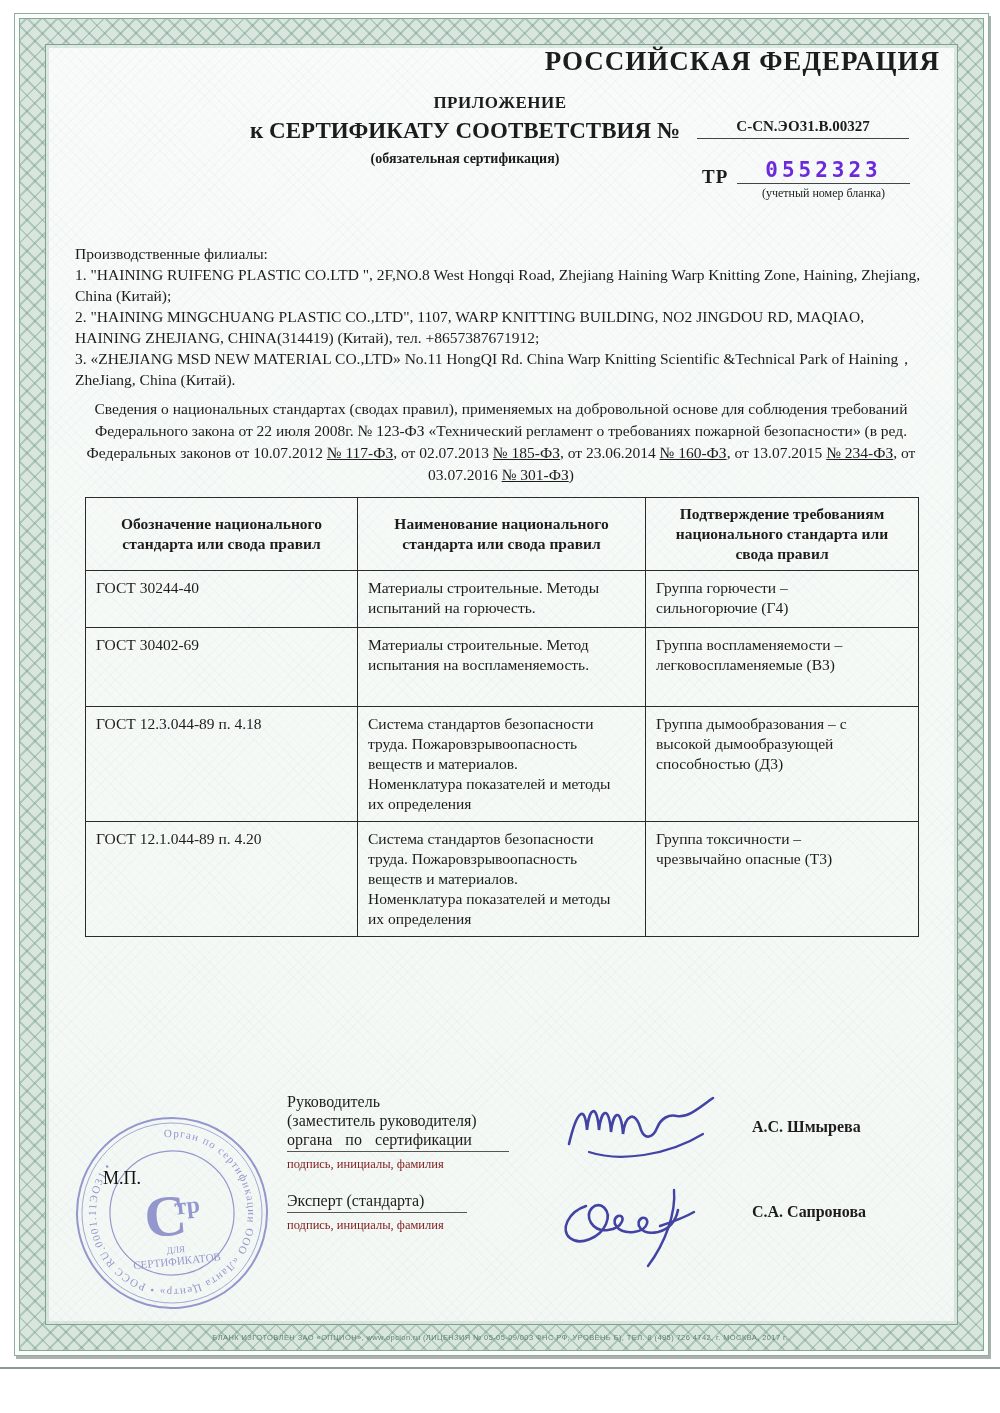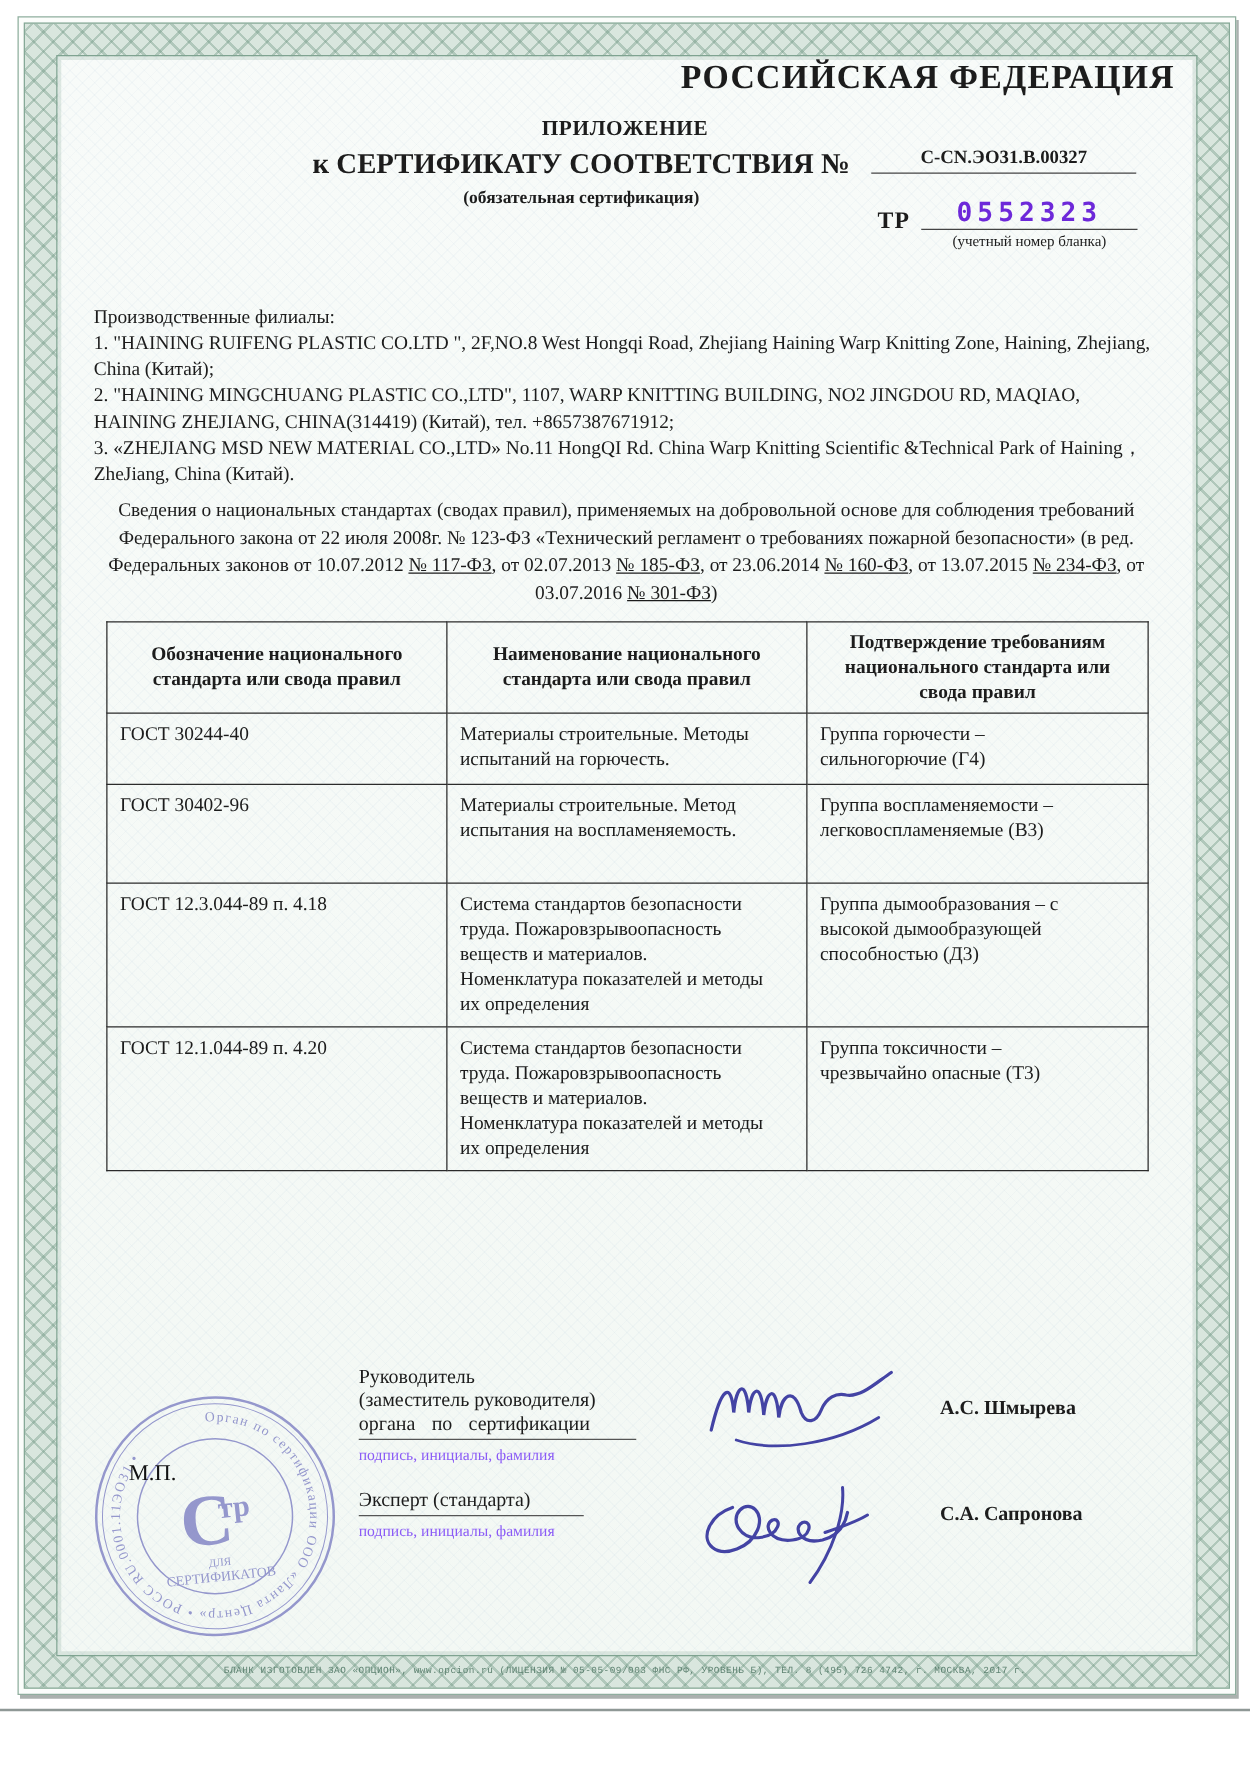--- a/index.html
+++ b/index.html
@@ -57,35 +57,35 @@
   .std-table{left:85px;top:497px;width:833px;}
   table{border-collapse:collapse;width:833px;table-layout:fixed;}
   th,td{border:1px solid #2b2b2b;vertical-align:top;font-size:15.5px;line-height:20px;white-space:pre-line;}
   th{font-weight:bold;text-align:center;vertical-align:middle;padding:6px 8px;height:48px;}
   td{padding:7px 10px;}
   col.c1{width:272px;} col.c2{width:288px;} col.c3{width:273px;}
   tr.r1 td{height:42px;} tr.r2 td{height:64px;} tr.r3 td{height:80px;} tr.r4 td{height:78px;}
   
   .role-head{left:287px;top:1092px;width:222px;font-size:16px;line-height:19px;}
   .role-head .just{word-spacing:9px;border-bottom:1px solid #555;padding-bottom:2px;}
-  .sig-cap{font-size:12.5px;padding-top:3px;color:#8b5cf6;}
+  .sig-cap{font-size:12.5px;padding-top:3px;color:#7f1d1d;}
   .role-expert{left:287px;top:1191px;width:180px;font-size:16px;line-height:19px;}
   .role-expert .lbl{border-bottom:1px solid #555;padding-bottom:2px;}
   .name1{left:752px;top:1118px;font-size:16px;font-weight:bold;}
   .name2{left:752px;top:1203px;font-size:16px;font-weight:bold;}
   .sig1{left:555px;top:1082px;}
   .sig2{left:552px;top:1172px;}
   .ink{stroke:#4343a4;fill:none;stroke-linecap:round;}
   
   .stamp{left:72px;top:1113px;width:200px;height:200px;opacity:.78;transform:rotate(-6deg);}
   .stamp text{fill:#7b7dc2;}
   .mp{left:103px;top:1168px;font-size:18px;color:#111;z-index:5;}
   
   .fineprint{left:0;top:1333px;width:1000px;text-align:center;font-size:7.5px;
-             color:#5f8372;letter-spacing:.4px;font-family:Liberation Mono, monospace;}
+             color:#5f8372;letter-spacing:.4px;font-family:Liberation Sans, sans-serif;}
 </style>
 </head>
 <body>
 
 <div class="page">
   <div class="band">
     <div class="inner"></div>
   </div>
 </div>
 <div class="scan-edge-line"></div>
@@ -132,21 +132,21 @@
         </thead>
       <tbody id="table-body">
           <tr class="r1">
             <td>ГОСТ 30244-40</td>
             <td>Материалы строительные. Методы
 испытаний на горючесть.</td>
             <td>Группа горючести –
 сильногорючие (Г4)</td>
           </tr>
           <tr class="r2">
-            <td>ГОСТ 30402-96</td>
+            <td>ГОСТ 30402-69</td>
             <td>Материалы строительные. Метод
 испытания на воспламеняемость.</td>
             <td>Группа воспламеняемости –
 легковоспламеняемые (В3)</td>
           </tr>
           <tr class="r3">
             <td>ГОСТ 12.3.044-89 п. 4.18</td>
             <td>Система стандартов безопасности
 труда. Пожаровзрывоопасность
 веществ и материалов.

